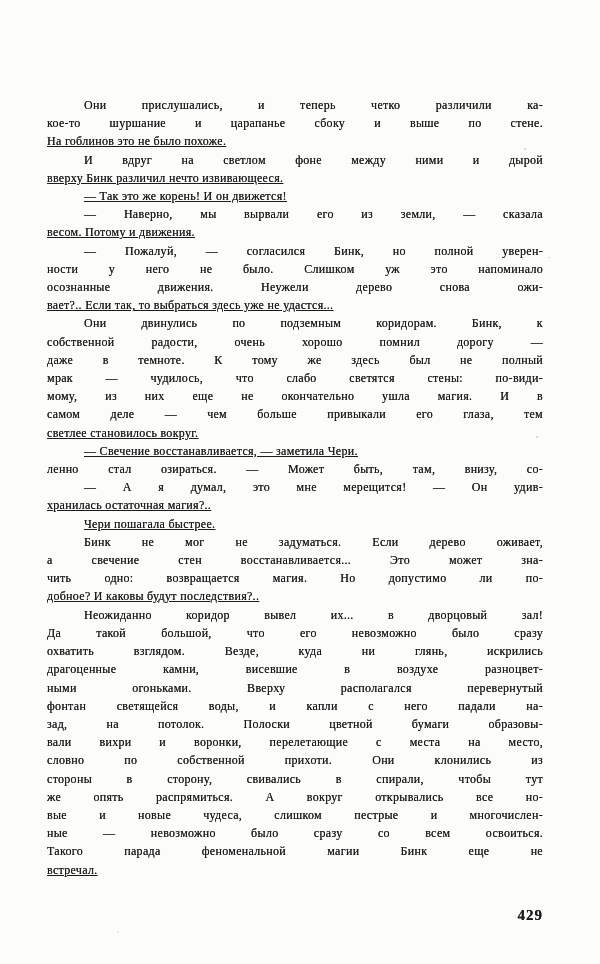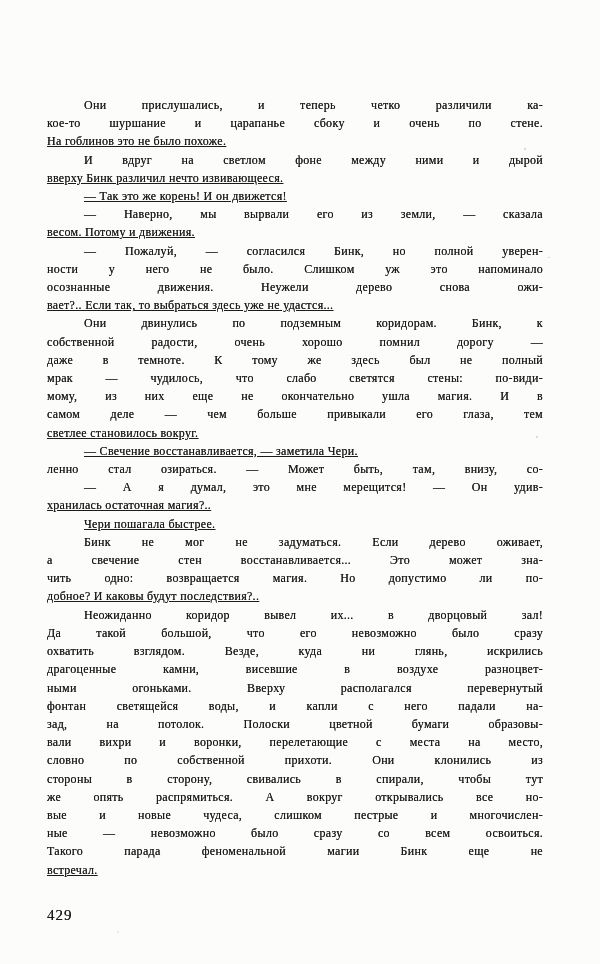--- a/index.html
+++ b/index.html
@@ -41,23 +41,23 @@
   }
   .line.endline {
     text-align-last: left;
     text-decoration: underline;
   }
   .page-number {
     position: absolute;
     top: 907px;
     left: 47px;
     width: 496px;
-    text-align: left;
+    text-align: right;
     font-size: 15px;
-    font-weight: normal;
+    font-weight: bold;
     letter-spacing: 1px;
     text-shadow: 0 0 0.6px rgba(25,25,25,0.85);
   }
   
   .speck {
     position: absolute;
     width: 2px;
     height: 2px;
     border-radius: 50%;
     background: rgba(120,120,120,0.35);
@@ -67,21 +67,21 @@
   .speck.s3 { left: 536px; top: 436px; }
   .speck.s4 { left: 117px; top: 931px; opacity: .5; }
 </style>
 </head>
 <body>
 
 <div class="book-page">
   <div class="text-column" id="text-column">
       <div class="paragraph">
         <div class="line first">Они прислушались, и теперь четко различили ка-</div>
-        <div class="line">кое-то шуршание и царапанье сбоку и очень по стене.</div>
+        <div class="line">кое-то шуршание и царапанье сбоку и выше по стене.</div>
         <div class="line endline">На гоблинов это не было похоже.</div>
       </div>
       <div class="paragraph">
         <div class="line first">И вдруг на светлом фоне между ними и дырой</div>
         <div class="line endline">вверху Бинк различил нечто извивающееся.</div>
       </div>
       <div class="paragraph">
         <div class="line first endline">— Так это же корень! И он движется!</div>
       </div>
       <div class="paragraph">

